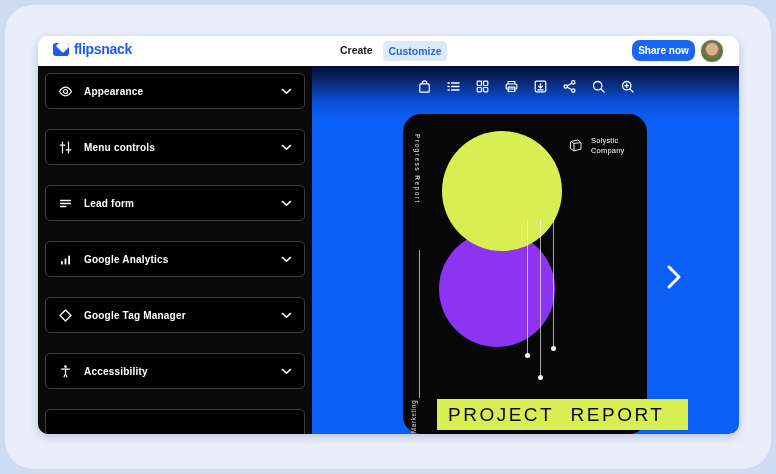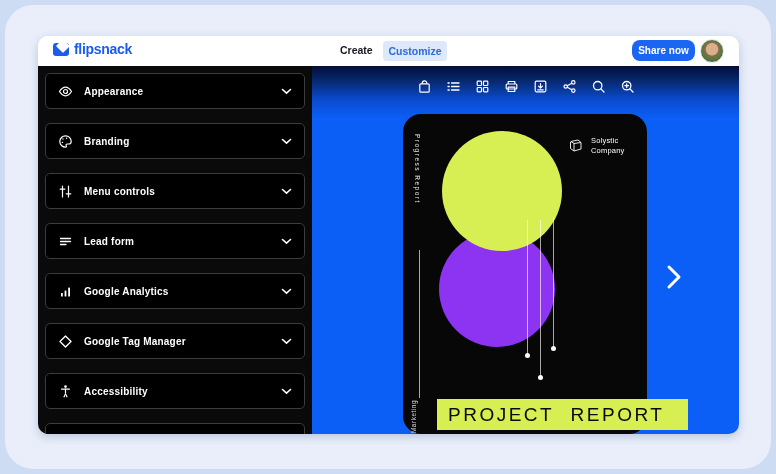--- a/index.html
+++ b/index.html
@@ -28,21 +28,21 @@
   .share-btn { position:absolute; left:594px; top:4px; width:63px; height:21px; border-radius:8px;
                background:#1a66f2; color:#fff; font-size:10px; font-weight:bold; border:none;
                display:flex; align-items:center; justify-content:center; cursor:pointer; }
   .avatar { position:absolute; left:662px; top:3px; width:24px; height:24px; border-radius:50%;
             background:radial-gradient(circle at 50% 42%, #d8b08c 0 34%, #8a6a4f 40%, #5c7a3e 55%, #46632f 100%);
             border:1px solid #e2e8f2; }
 
   
   .content { display:flex; height:368px; }
 
-  .sidebar { width:274px; background:#0a0a0a; padding:7px; display:flex; flex-direction:column; gap:14px; }
+  .sidebar { width:274px; background:#0a0a0a; padding:7px; display:flex; flex-direction:column; gap:20px; }
   .side-card { flex:0 0 36px; height:36px; border:1px solid #3c3c3c; border-radius:5px; background:#000;
                display:flex; align-items:center; padding:0 12px; cursor:pointer; }
   .side-icon { width:15px; height:15px; display:flex; align-items:center; justify-content:center; margin-right:11px; }
   .side-label { font-size:10px; font-weight:bold; color:#fff; letter-spacing:0.2px; }
   .side-chevron { margin-left:auto; display:flex; }
 
   .canvas { flex:1; position:relative; overflow:hidden;
             background:linear-gradient(180deg,#030e38 0px,#082a74 16px,#0a4cd0 34px,#0b5ef6 52px,#0b5ef6 100%); }
 
   .toolbar { position:absolute; top:13px; left:0; width:100%; display:flex; justify-content:center; gap:14px; }
@@ -103,36 +103,20 @@
             </svg>
           </span>
           <span class="side-label">Appearance</span>
           <span class="side-chevron">
             <svg width="11" height="7" viewBox="0 0 11 7" fill="none" stroke="#fff" stroke-width="1.6" stroke-linecap="round">
                 <path d="M1.5 1.5 L5.5 5.2 L9.5 1.5"></path>
               </svg>
           </span>
         </div>
 
-        <div class="side-card">
-          <span class="side-icon">
-            <svg width="15" height="15" viewBox="0 0 15 15" fill="none" stroke="#fff" stroke-width="1.2">
-              <path d="M7.5 1.8 a5.7 5.7 0 1 0 0 11.4 c1 0 1.2-.8.8-1.4 c-.5-.8-.2-1.8 1-1.8 h1.5 c1.4 0 2.4-1 2.4-2.5 C13.2 4 10.6 1.8 7.5 1.8 Z"></path>
-              <circle cx="5" cy="5" r="0.7" fill="#fff" stroke="none"></circle>
-              <circle cx="8.6" cy="4.2" r="0.7" fill="#fff" stroke="none"></circle>
-              <circle cx="4.4" cy="8.4" r="0.7" fill="#fff" stroke="none"></circle>
-            </svg>
-          </span>
-          <span class="side-label">Branding</span>
-          <span class="side-chevron">
-            <svg width="11" height="7" viewBox="0 0 11 7" fill="none" stroke="#fff" stroke-width="1.6" stroke-linecap="round">
-                <path d="M1.5 1.5 L5.5 5.2 L9.5 1.5"></path>
-              </svg>
-          </span>
-        </div>
 
         <div class="side-card">
           <span class="side-icon">
             <svg width="15" height="15" viewBox="0 0 15 15" fill="none" stroke="#fff" stroke-width="1.2" stroke-linecap="round">
               <path d="M4.5 2 V13 M10.5 2 V13"></path>
               <path d="M2.2 5.2 H6.8 M8.2 9.8 H12.8"></path>
             </svg>
           </span>
           <span class="side-label">Menu controls</span>
           <span class="side-chevron">

